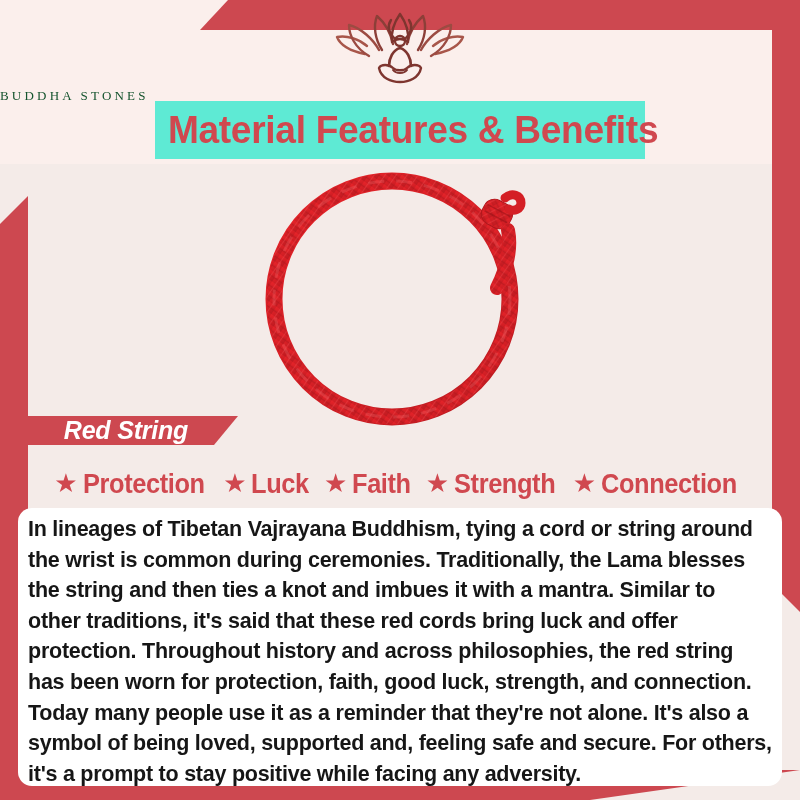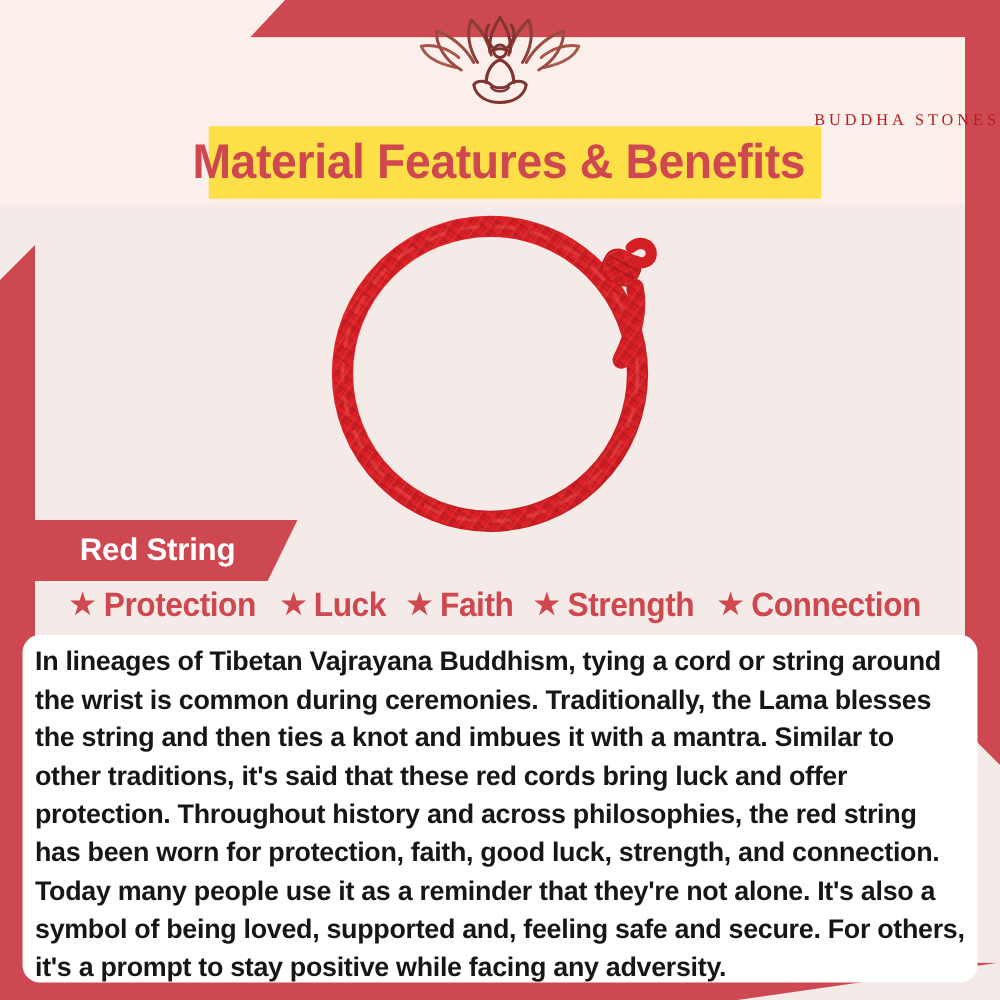--- a/index.html
+++ b/index.html
@@ -61,59 +61,59 @@
     left: 0; top: 8px; width: 800px;
     text-align: center;
   }
   .logo-mark { display: block; margin: 0 auto; }
   .logo-word {
     display: block;
     margin-top: 2px;
     font-family: "Liberation Serif", serif;
     font-size: 13px;
     letter-spacing: 3.2px;
-    color: #b91c1c;
-    text-align: right;
+    color: #14532d;
+    text-align: left;
   }
 
   
   .title-plate {
     position: absolute;
     left: 155px; top: 101px;
     width: 490px; height: 58px;
-    background: #fde047;
-    display: flex;
-    align-items: center;
-    justify-content: flex-end;
-    margin-left: 12px;
+    background: #5eead4;
+    display: flex;
+    align-items: center;
+    justify-content: flex-start;
   }
   .title-text {
     font-size: 39px;
     font-weight: bold;
     color: #d0484f;
     letter-spacing: -0.3px;
     transform: scaleX(0.95);
     white-space: nowrap;
   }
 
   
   .bracelet-area {
     position: absolute;
     left: 0; top: 168px; width: 800px; height: 258px;
   }
 
   
   .ribbon {
     position: absolute;
     left: 28px; top: 416px;
-    width: 210px; height: 49px;
+    width: 210px; height: 29px;
     background: #cd4850;
     clip-path: polygon(0 0, 100% 0, calc(100% - 24px) 100%, 0 100%);
     display: flex;
     align-items: center;
+    font-style: italic;
   }
   .ribbon-text {
     width: 100%;
     text-align: center;
     padding-right: 14px;
     color: #ffffff;
     font-size: 25px;
     font-weight: bold;
     letter-spacing: -0.2px;
   }

